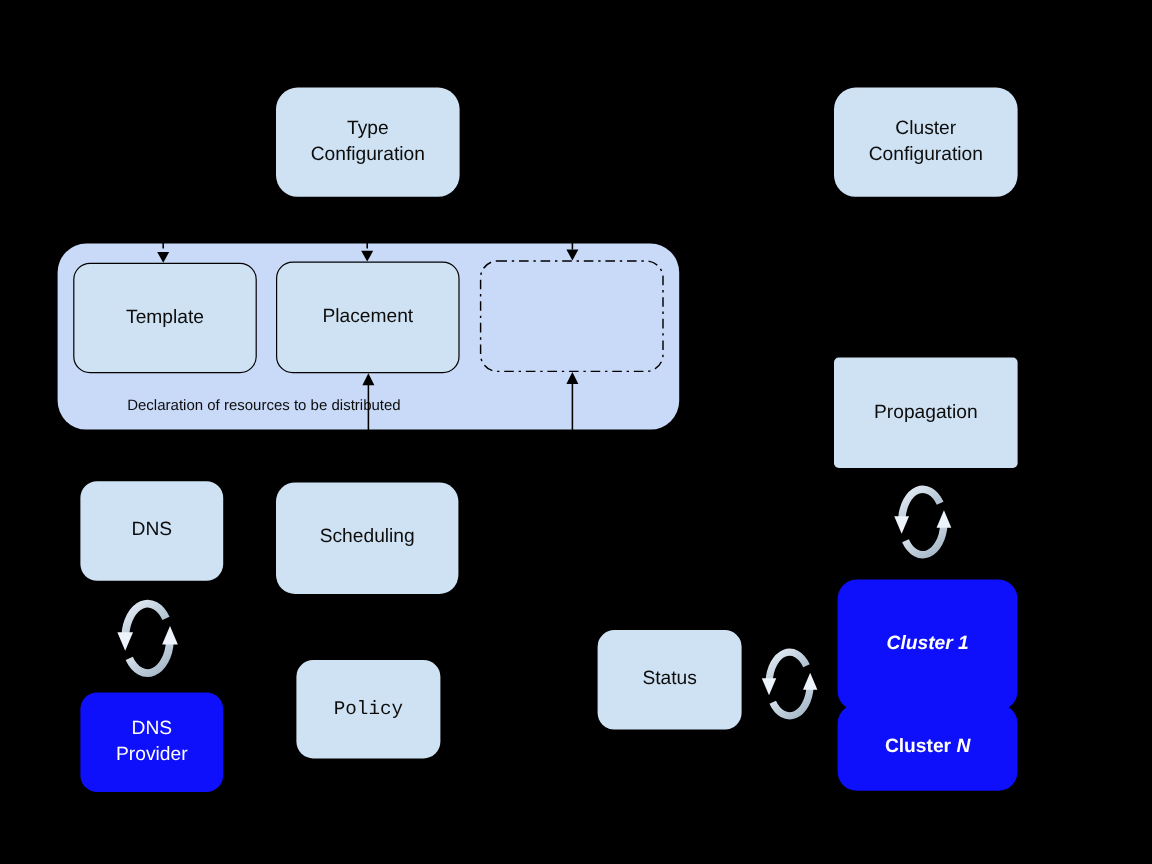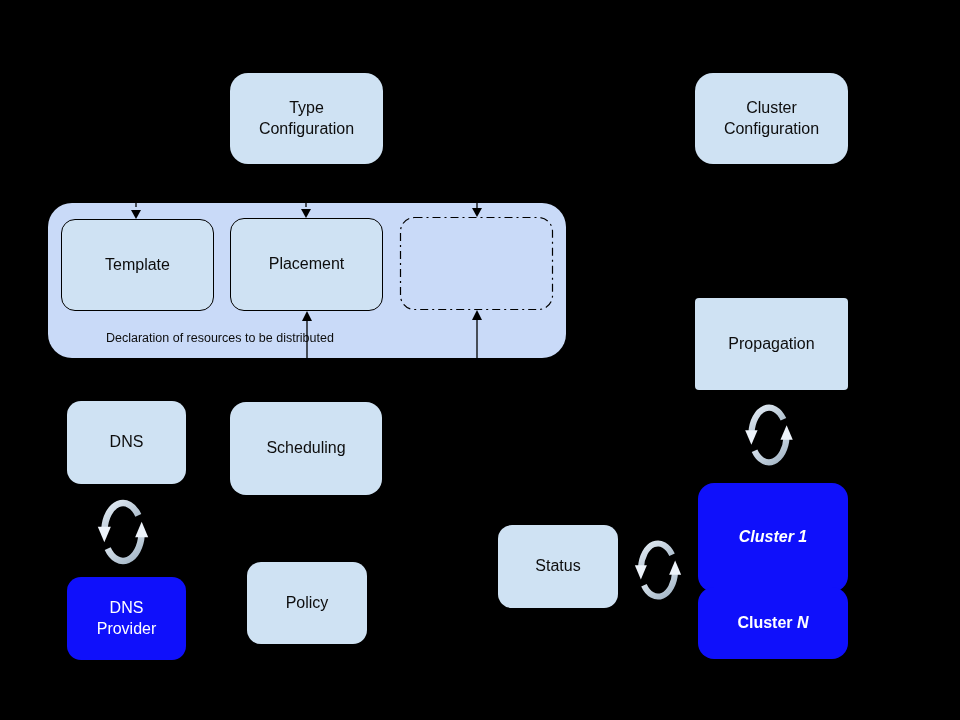--- a/index.html
+++ b/index.html
@@ -58,21 +58,21 @@
   <div class="node bordered" style="left:230px; top:218px; width:153px; height:93px; border-radius:14px;">Placement</div>
 
 
   <div class="node" style="left:67px; top:401px; width:119px; height:83px; border-radius:14px;">DNS</div>
 
   <div class="node" style="left:230px; top:402px; width:152px; height:93px; border-radius:16px;">Scheduling</div>
 
   <div class="node accent" style="left:67px; top:577px; width:119px; height:83px; border-radius:14px; font-weight:normal;">DNS
 Provider</div>
 
-  <div class="node" style="left:247px; top:562px; width:120px; height:82px; border-radius:14px;">Policy</div>
+  <div class="node" style="left:247px; top:550px; width:120px; height:82px; border-radius:14px;font-family:Liberation Mono, monospace;">Policy</div>
 
   <div class="node" style="left:695px; top:298px; width:153px; height:92px; border-radius:4px;">Propagation</div>
 
   <div class="node" style="left:498px; top:525px; width:120px; height:83px; border-radius:14px;text-align:center;">Status</div>
 
   <div class="node accent" style="left:698px; top:483px; width:150px; height:109px; border-radius:16px;font-style:italic;">Cluster 1</div>
 
   <div class="node accent" style="left:698px; top:587px; width:150px; height:72px; border-radius:16px;">
     <span><span>Cluster </span><i>N</i></span>
   </div>

